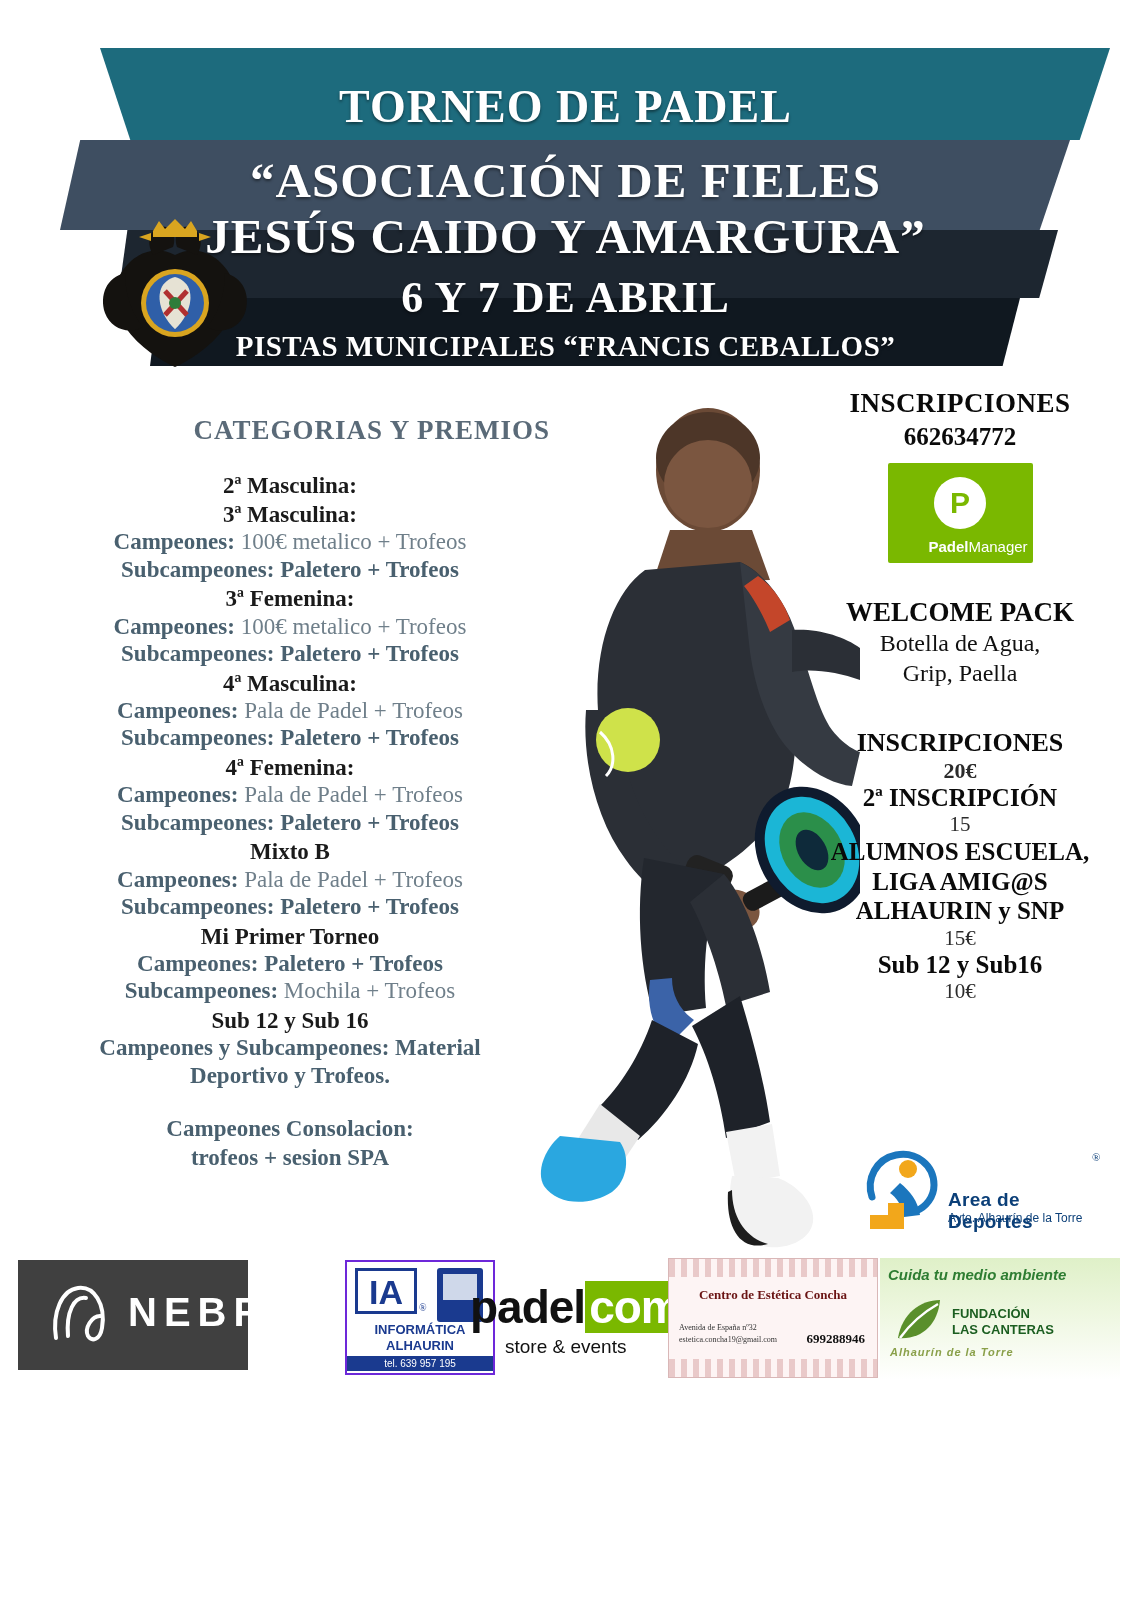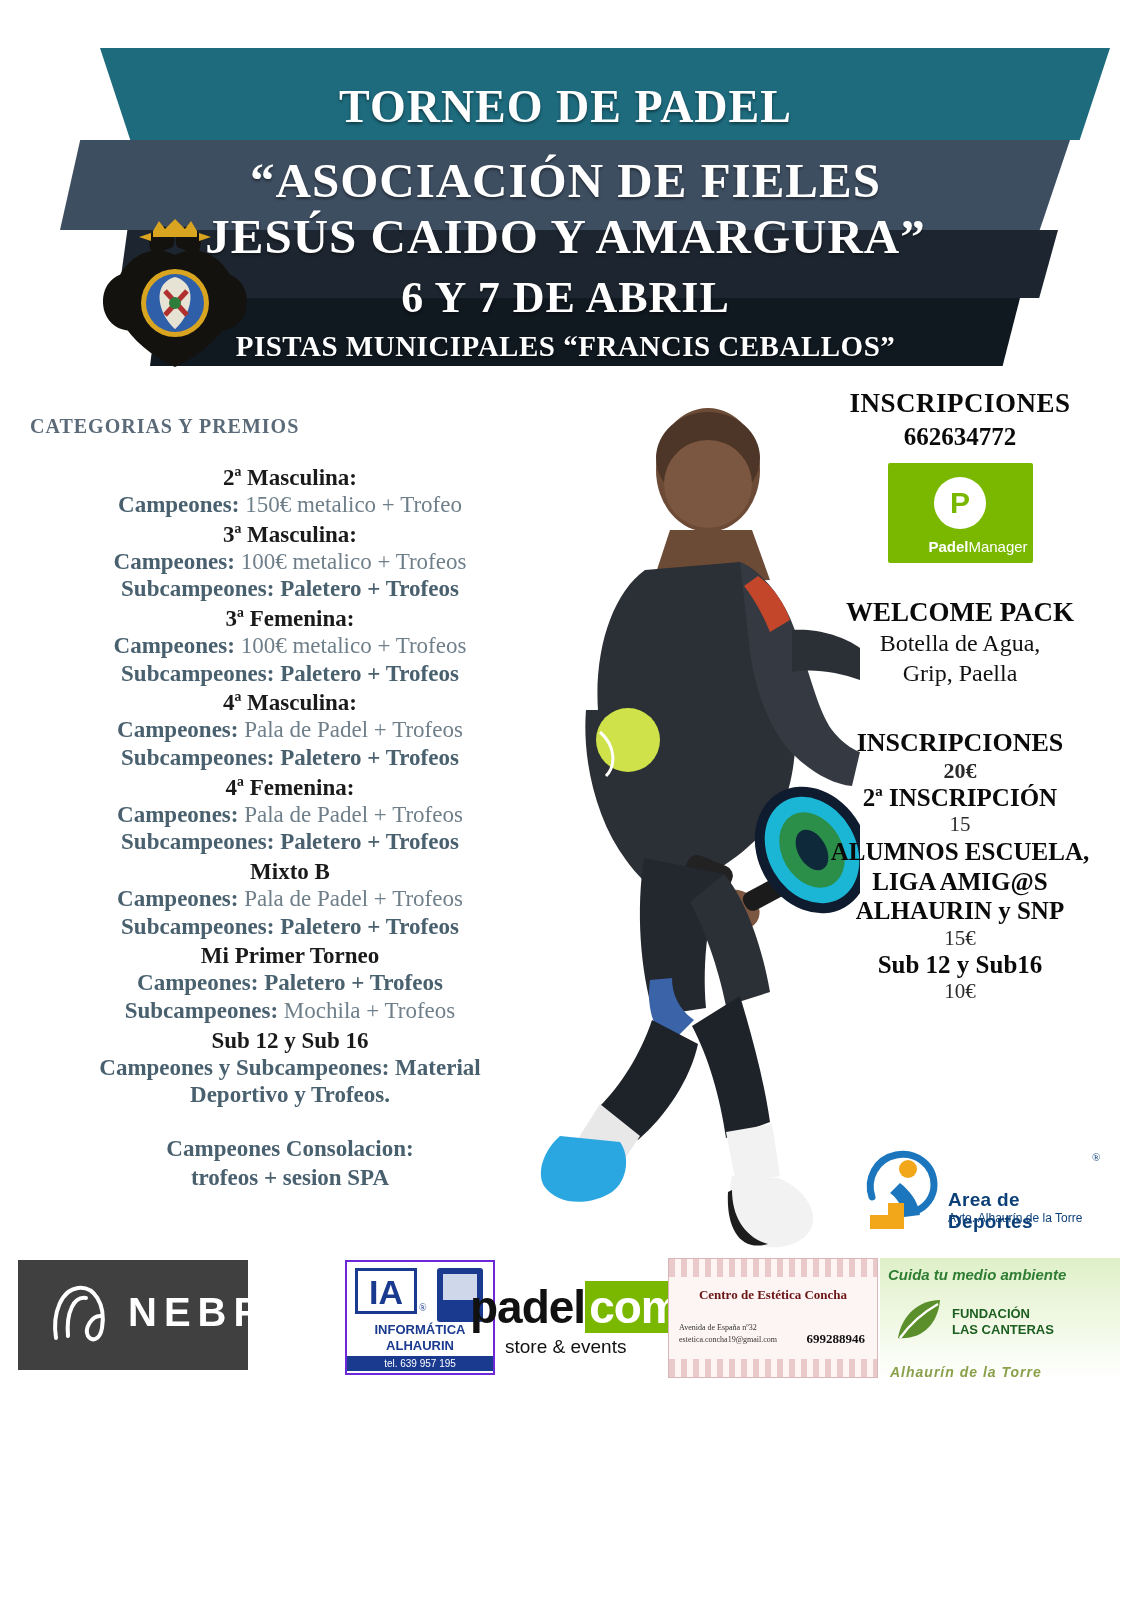--- a/index.html
+++ b/index.html
@@ -53,22 +53,22 @@
     position:absolute; left:95px; top:215px; width:160px; height:165px;
   }
   .crest svg { display:block; }
 
   
   .left-col {
     position:absolute; left:30px; top:415px; width:520px;
     text-align:center;
   }
   .cat-title {
-    color:#5a6a78; font-size:20px; font-weight:bold; letter-spacing:1px;
-    margin-bottom:26px; text-align:left;
+    color:#5a6a78; font-size:27px; font-weight:bold; letter-spacing:1px;
+    margin-bottom:26px; text-align:right;
   }
   .cat-block { margin-bottom:2px; }
   .cat-name {
     font-size:23px; font-weight:bold; color:#1a1a1a; line-height:1.18;
   }
   .cat-line { font-size:23px; line-height:1.2; }
   .cat-lbl { color:#49606f; font-weight:bold; }
   .cat-val { color:#6f7f8a; }
   .cat-val-b { color:#49606f; font-weight:bold; }
   .consol {
@@ -169,22 +169,22 @@
 
   .sp-canteras { left:880px; top:0px; width:240px; height:122px;
                  background:linear-gradient(180deg,#dff0c8 0%,#eef7e0 45%,#ffffff 100%); }
   .ct-t1 { position:absolute; left:8px; top:8px; font-family:"Liberation Sans", sans-serif;
            font-size:15px; font-style:italic; font-weight:bold; color:#2e7d32; }
   .ct-logo { position:absolute; left:12px; top:36px; width:52px; height:52px; }
   .ct-t2 { position:absolute; left:72px; top:48px; font-family:"Liberation Sans", sans-serif;
            font-size:13px; font-weight:bold; color:#1b5e20; }
   .ct-t3 { position:absolute; left:72px; top:64px; font-family:"Liberation Sans", sans-serif;
            font-size:13px; font-weight:bold; color:#1b5e20; }
-  .ct-t4 { position:absolute; left:10px; bottom:0; width:100%;
-           font-family:"Liberation Sans", sans-serif; font-size:14px; font-style:italic;
+  .ct-t4 { position:absolute; left:10px; bottom:22px; width:100%;
+           font-family:"Liberation Sans", sans-serif; font-size:11px; font-style:italic;
            font-weight:bold; color:#8aa04a; letter-spacing:1px;}
 </style>
 </head>
 <body>
 
 <div class="header-wrap">
   <div class="banner-teal"></div>
   <div class="banner-slate"></div>
   <div class="banner-dark"></div>
   <div class="banner-dark2"></div>
@@ -276,24 +276,20 @@
     <path d="M292 796 C286 824 294 852 312 862 C336 874 366 864 372 846 C378 828 360 806 338 798 Z" fill="#f2f2f2"></path>
     <path d="M292 810 C292 838 306 858 328 864 C300 872 286 848 288 812 Z" fill="#1d1d1d"></path>
   </svg>
 </div>
 
 <div class="left-col">
   <div class="cat-title">CATEGORIAS Y PREMIOS</div>
 
   <div class="cat-block">
     <div class="cat-name">2ª Masculina:</div>
-    <div class="cat-line">
-      <span class="cat-lbl">Campeones:</span>
-      <span class="cat-val">150€ metalico + Trofeo</span>
-    </div>
   </div>
 
   <div class="cat-block">
     <div class="cat-name">3ª Masculina:</div>
     <div class="cat-line">
       <span class="cat-lbl">Campeones:</span>
       <span class="cat-val">100€ metalico + Trofeos</span>
     </div>
     <div class="cat-line">
       <span class="cat-lbl">Subcampeones:</span>

